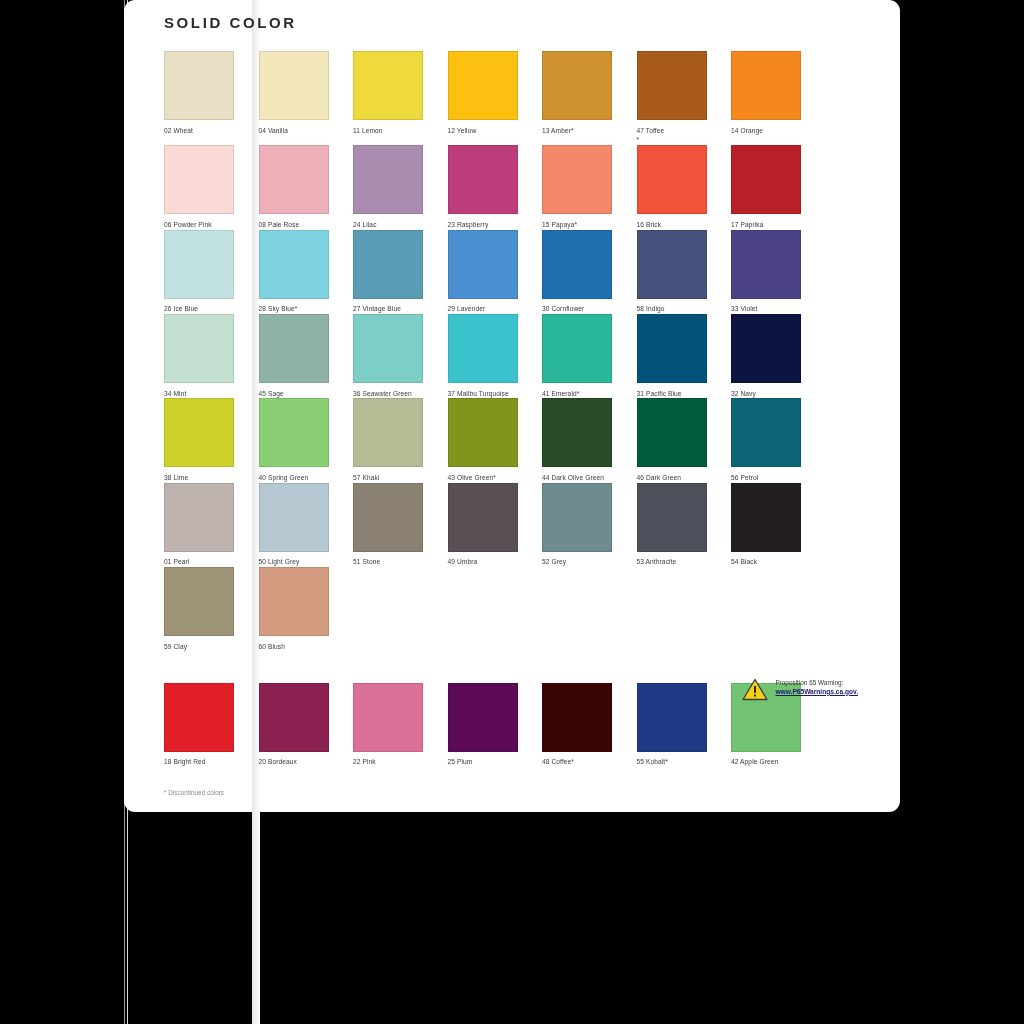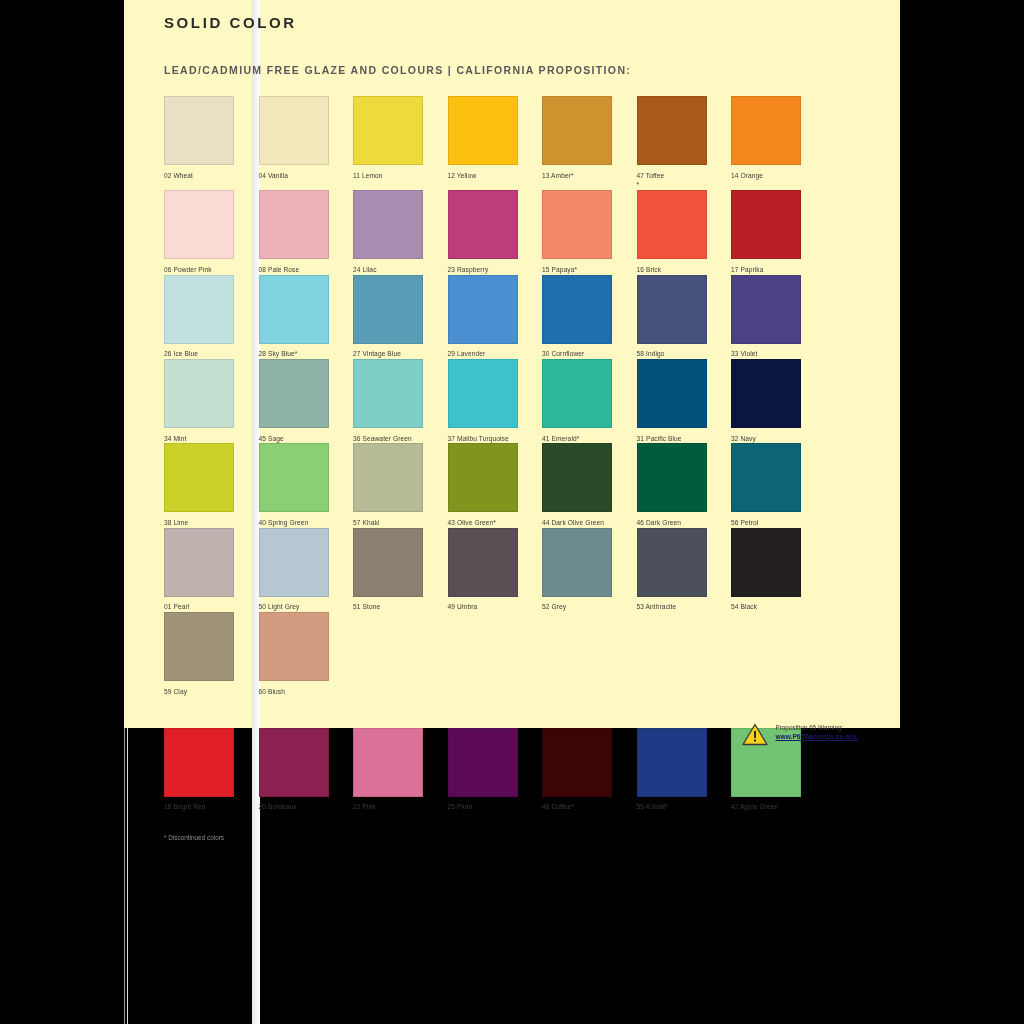--- a/index.html
+++ b/index.html
@@ -3,23 +3,24 @@
 <meta charset="utf-8">
 <style>
   html,body{margin:0;padding:0;}
   body{
     width:1024px;height:1024px;
     background:#000;
     font-family:"Liberation Sans","DejaVu Sans",sans-serif;
     overflow:hidden;
   }
   #page{
-    position:absolute;left:124px;top:0;width:776px;height:728px;
-    background:#fef9c3;
+    position:absolute;left:124px;top:0;width:776px;height:812px;
+    background:#ffffff;
     box-shadow:0 0 0 0 #000;
+    border-radius:11px;
   }
   
   .fold-a{position:absolute;left:124px;top:0;width:1px;height:1024px;background:#9a9a9a;}
   .fold-b{position:absolute;left:127px;top:0;width:1px;height:1024px;background:#d8d8d8;}
   .gutter-shadow{position:absolute;left:128px;top:0;width:8px;height:1024px;
      background:linear-gradient(to right,#e6e6e6,#ffffff);}
 
   .content{position:absolute;left:40px;top:0;width:700px;}
 
   h1.title{
@@ -63,21 +64,20 @@
 <div class="fold-a"></div>
 <div class="fold-b"></div>
 
 <div id="page">
   <div class="gutter-shadow"></div>
 
   <div class="content">
 
     <h1 class="title">SOLID COLOR</h1>
 
-    <div class="subtitle">LEAD/CADMIUM FREE GLAZE AND COLOURS | CALIFORNIA PROPOSITION:</div>
 
     <div class="grid" id="solid-grid">
         <div class="row">
           <div class="cell">
             <div class="swatch" style="background: rgb(232, 223, 196);"></div>
             <div class="label">02 Wheat</div>
           </div>
           <div class="cell">
             <div class="swatch" style="background: rgb(242, 231, 186);"></div>
             <div class="label">04 Vanilla</div>

